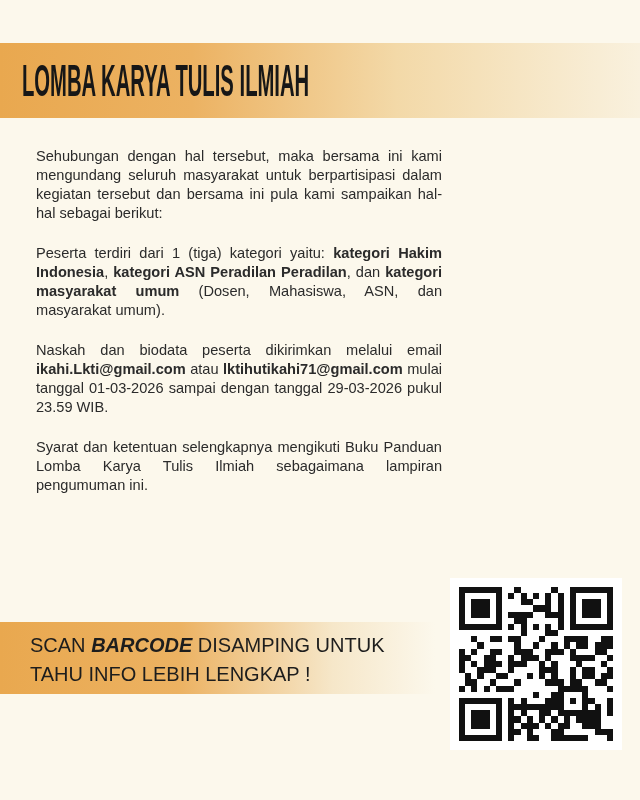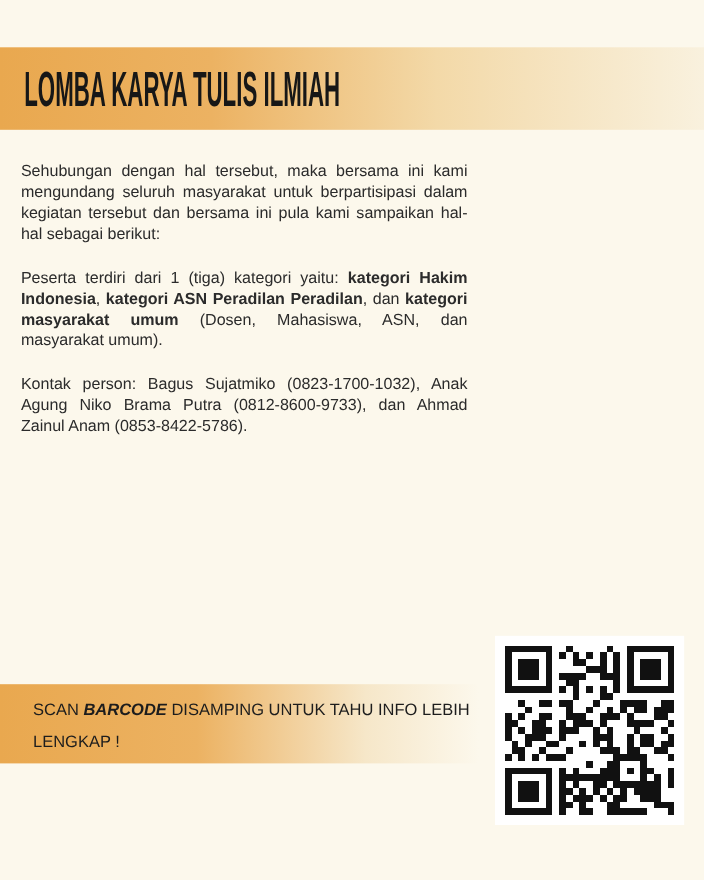--- a/index.html
+++ b/index.html
@@ -12,53 +12,54 @@
     position:absolute;top:43px;left:0;width:640px;height:75px;
     background:linear-gradient(90deg,#E9A84F 0%,#ECB262 30%,#F3D9A8 62%,#F9F1DE 100%);
     display:flex;align-items:center;
   }
   .page-title{
     margin:0 0 0 22px;white-space:nowrap;
     font-size:45px;font-weight:700;color:#171717;
     transform:scaleX(0.45);transform-origin:left center;
   }
   .body-copy{
-    position:absolute;left:19px;top:147px;width:406px;
+    position:absolute;left:36px;top:147px;width:406px;
     font-size:14.6px;line-height:19px;color:#2b2b2b;
     text-align:justify;
   }
   .body-copy p{margin:0 0 21px 0}
   .run-b{font-weight:700}
   .run-i{font-style:italic}
   .footer-banner{
     position:absolute;left:0;top:622px;width:640px;height:72px;
     background:linear-gradient(90deg,#E9A84F 0%,#ECB262 28%,#F6E7C9 52%,#FCF8EC 68%,#FCF8EC 100%);
   }
   .footer-text{
     margin:9px 0 0 30px;width:402px;
-    font-size:15px;line-height:29px;color:#1d1d1d;
+    font-size:20px;line-height:29px;color:#1d1d1d;
   }
   .qr-panel{
     position:absolute;left:450px;top:578px;width:172px;height:172px;
     background:#ffffff;
     display:flex;align-items:center;justify-content:center;
   }
   .qr-panel svg{display:block}
 </style>
 </head>
 <body>
 
 <div class="header-banner">
   <h1 class="page-title">LOMBA KARYA TULIS ILMIAH</h1>
 </div>
 
 <div class="body-copy">
   <p><span>Sehubungan dengan hal tersebut, maka bersama ini kami mengundang seluruh masyarakat untuk berpartisipasi dalam kegiatan tersebut dan bersama ini pula kami sampaikan hal-hal sebagai berikut:</span></p>
   <p><span>Peserta terdiri dari 1 (tiga) kategori yaitu: </span><span class="run-b">kategori Hakim Indonesia</span><span>, </span><span class="run-b">kategori ASN Peradilan Peradilan</span><span>, dan </span><span class="run-b">kategori masyarakat umum</span><span> (Dosen, Mahasiswa, ASN, dan masyarakat umum).</span></p>
-  <p><span>Kontak person: Bagus Sujatmiko (0823-1700-1032), Anak Agung Niko Brama Putra (0812-8600-9733), dan Ahmad Zainul Anam (0853-8422-5786).</span></p>
+  <p><span>Naskah dan biodata peserta dikirimkan melalui email </span><span class="run-b">ikahi.Lkti@gmail.com</span><span> atau </span><span class="run-b">lktihutikahi71@gmail.com</span><span> mulai tanggal 01-03-2026 sampai dengan tanggal 29-03-2026 pukul 23.59 WIB.</span></p>
+  <p><span>Syarat dan ketentuan selengkapnya mengikuti Buku Panduan Lomba Karya Tulis Ilmiah sebagaimana lampiran pengumuman ini.</span></p>
 </div>
 
 <div class="footer-banner">
   <p class="footer-text"><span>SCAN </span><span class="run-b run-i">BARCODE</span><span> DISAMPING UNTUK TAHU INFO LEBIH LENGKAP !</span></p>
 </div>
 
 <div class="qr-panel">
   <svg width="154" height="154" viewBox="0 0 25 25" shape-rendering="crispEdges" xmlns="http://www.w3.org/2000/svg">
       <path d="M0 0h1v1h-1zM1 0h1v1h-1zM2 0h1v1h-1zM3 0h1v1h-1zM4 0h1v1h-1zM5 0h1v1h-1zM6 0h1v1h-1zM9 0h1v1h-1zM15 0h1v1h-1zM18 0h1v1h-1zM19 0h1v1h-1zM20 0h1v1h-1zM21 0h1v1h-1zM22 0h1v1h-1zM23 0h1v1h-1zM24 0h1v1h-1zM0 1h1v1h-1zM6 1h1v1h-1zM8 1h1v1h-1zM10 1h1v1h-1zM12 1h1v1h-1zM14 1h1v1h-1zM16 1h1v1h-1zM18 1h1v1h-1zM24 1h1v1h-1zM0 2h1v1h-1zM2 2h1v1h-1zM3 2h1v1h-1zM4 2h1v1h-1zM6 2h1v1h-1zM10 2h1v1h-1zM11 2h1v1h-1zM14 2h1v1h-1zM16 2h1v1h-1zM18 2h1v1h-1zM20 2h1v1h-1zM21 2h1v1h-1zM22 2h1v1h-1zM24 2h1v1h-1zM0 3h1v1h-1zM2 3h1v1h-1zM3 3h1v1h-1zM4 3h1v1h-1zM6 3h1v1h-1zM12 3h1v1h-1zM13 3h1v1h-1zM14 3h1v1h-1zM16 3h1v1h-1zM18 3h1v1h-1zM20 3h1v1h-1zM21 3h1v1h-1zM22 3h1v1h-1zM24 3h1v1h-1zM0 4h1v1h-1zM2 4h1v1h-1zM3 4h1v1h-1zM4 4h1v1h-1zM6 4h1v1h-1zM8 4h1v1h-1zM9 4h1v1h-1zM10 4h1v1h-1zM11 4h1v1h-1zM14 4h1v1h-1zM15 4h1v1h-1zM16 4h1v1h-1zM18 4h1v1h-1zM20 4h1v1h-1zM21 4h1v1h-1zM22 4h1v1h-1zM24 4h1v1h-1zM0 5h1v1h-1zM6 5h1v1h-1zM9 5h1v1h-1zM10 5h1v1h-1zM16 5h1v1h-1zM18 5h1v1h-1zM24 5h1v1h-1zM0 6h1v1h-1zM1 6h1v1h-1zM2 6h1v1h-1zM3 6h1v1h-1zM4 6h1v1h-1zM5 6h1v1h-1zM6 6h1v1h-1zM8 6h1v1h-1zM10 6h1v1h-1zM12 6h1v1h-1zM14 6h1v1h-1zM16 6h1v1h-1zM18 6h1v1h-1zM19 6h1v1h-1zM20 6h1v1h-1zM21 6h1v1h-1zM22 6h1v1h-1zM23 6h1v1h-1zM24 6h1v1h-1zM10 7h1v1h-1zM14 7h1v1h-1zM15 7h1v1h-1zM2 8h1v1h-1zM5 8h1v1h-1zM6 8h1v1h-1zM8 8h1v1h-1zM9 8h1v1h-1zM13 8h1v1h-1zM17 8h1v1h-1zM18 8h1v1h-1zM19 8h1v1h-1zM20 8h1v1h-1zM23 8h1v1h-1zM24 8h1v1h-1zM3 9h1v1h-1zM9 9h1v1h-1zM12 9h1v1h-1zM15 9h1v1h-1zM17 9h1v1h-1zM19 9h1v1h-1zM20 9h1v1h-1zM22 9h1v1h-1zM23 9h1v1h-1zM24 9h1v1h-1zM0 10h1v1h-1zM2 10h1v1h-1zM5 10h1v1h-1zM6 10h1v1h-1zM9 10h1v1h-1zM10 10h1v1h-1zM11 10h1v1h-1zM14 10h1v1h-1zM15 10h1v1h-1zM16 10h1v1h-1zM18 10h1v1h-1zM22 10h1v1h-1zM23 10h1v1h-1zM0 11h1v1h-1zM1 11h1v1h-1zM4 11h1v1h-1zM5 11h1v1h-1zM8 11h1v1h-1zM10 11h1v1h-1zM11 11h1v1h-1zM12 11h1v1h-1zM14 11h1v1h-1zM18 11h1v1h-1zM19 11h1v1h-1zM20 11h1v1h-1zM21 11h1v1h-1zM24 11h1v1h-1zM0 12h1v1h-1zM2 12h1v1h-1zM4 12h1v1h-1zM5 12h1v1h-1zM6 12h1v1h-1zM8 12h1v1h-1zM9 12h1v1h-1zM10 12h1v1h-1zM13 12h1v1h-1zM15 12h1v1h-1zM19 12h1v1h-1zM23 12h1v1h-1zM0 13h1v1h-1zM3 13h1v1h-1zM4 13h1v1h-1zM5 13h1v1h-1zM8 13h1v1h-1zM13 13h1v1h-1zM14 13h1v1h-1zM15 13h1v1h-1zM18 13h1v1h-1zM20 13h1v1h-1zM21 13h1v1h-1zM24 13h1v1h-1zM1 14h1v1h-1zM3 14h1v1h-1zM6 14h1v1h-1zM7 14h1v1h-1zM11 14h1v1h-1zM13 14h1v1h-1zM15 14h1v1h-1zM18 14h1v1h-1zM20 14h1v1h-1zM21 14h1v1h-1zM23 14h1v1h-1zM24 14h1v1h-1zM1 15h1v1h-1zM2 15h1v1h-1zM5 15h1v1h-1zM9 15h1v1h-1zM14 15h1v1h-1zM15 15h1v1h-1zM16 15h1v1h-1zM18 15h1v1h-1zM19 15h1v1h-1zM22 15h1v1h-1zM23 15h1v1h-1zM0 16h1v1h-1zM2 16h1v1h-1zM4 16h1v1h-1zM6 16h1v1h-1zM7 16h1v1h-1zM8 16h1v1h-1zM16 16h1v1h-1zM17 16h1v1h-1zM18 16h1v1h-1zM19 16h1v1h-1zM20 16h1v1h-1zM24 16h1v1h-1zM12 17h1v1h-1zM15 17h1v1h-1zM16 17h1v1h-1zM20 17h1v1h-1zM0 18h1v1h-1zM1 18h1v1h-1zM2 18h1v1h-1zM3 18h1v1h-1zM4 18h1v1h-1zM5 18h1v1h-1zM6 18h1v1h-1zM8 18h1v1h-1zM10 18h1v1h-1zM14 18h1v1h-1zM15 18h1v1h-1zM16 18h1v1h-1zM18 18h1v1h-1zM20 18h1v1h-1zM21 18h1v1h-1zM24 18h1v1h-1zM0 19h1v1h-1zM6 19h1v1h-1zM8 19h1v1h-1zM9 19h1v1h-1zM10 19h1v1h-1zM11 19h1v1h-1zM12 19h1v1h-1zM13 19h1v1h-1zM14 19h1v1h-1zM15 19h1v1h-1zM16 19h1v1h-1zM20 19h1v1h-1zM22 19h1v1h-1zM24 19h1v1h-1zM0 20h1v1h-1zM2 20h1v1h-1zM3 20h1v1h-1zM4 20h1v1h-1zM6 20h1v1h-1zM8 20h1v1h-1zM10 20h1v1h-1zM13 20h1v1h-1zM14 20h1v1h-1zM16 20h1v1h-1zM17 20h1v1h-1zM18 20h1v1h-1zM19 20h1v1h-1zM20 20h1v1h-1zM21 20h1v1h-1zM22 20h1v1h-1zM24 20h1v1h-1zM0 21h1v1h-1zM2 21h1v1h-1zM3 21h1v1h-1zM4 21h1v1h-1zM6 21h1v1h-1zM8 21h1v1h-1zM9 21h1v1h-1zM11 21h1v1h-1zM13 21h1v1h-1zM15 21h1v1h-1zM17 21h1v1h-1zM19 21h1v1h-1zM20 21h1v1h-1zM21 21h1v1h-1zM22 21h1v1h-1zM0 22h1v1h-1zM2 22h1v1h-1zM3 22h1v1h-1zM4 22h1v1h-1zM6 22h1v1h-1zM8 22h1v1h-1zM10 22h1v1h-1zM11 22h1v1h-1zM12 22h1v1h-1zM14 22h1v1h-1zM16 22h1v1h-1zM17 22h1v1h-1zM20 22h1v1h-1zM21 22h1v1h-1zM22 22h1v1h-1zM0 23h1v1h-1zM6 23h1v1h-1zM8 23h1v1h-1zM9 23h1v1h-1zM11 23h1v1h-1zM15 23h1v1h-1zM16 23h1v1h-1zM22 23h1v1h-1zM23 23h1v1h-1zM24 23h1v1h-1zM0 24h1v1h-1zM1 24h1v1h-1zM2 24h1v1h-1zM3 24h1v1h-1zM4 24h1v1h-1zM5 24h1v1h-1zM6 24h1v1h-1zM8 24h1v1h-1zM11 24h1v1h-1zM12 24h1v1h-1zM15 24h1v1h-1zM16 24h1v1h-1zM17 24h1v1h-1zM18 24h1v1h-1zM19 24h1v1h-1zM20 24h1v1h-1zM24 24h1v1h-1z" fill="#111111"></path>
     </svg>

